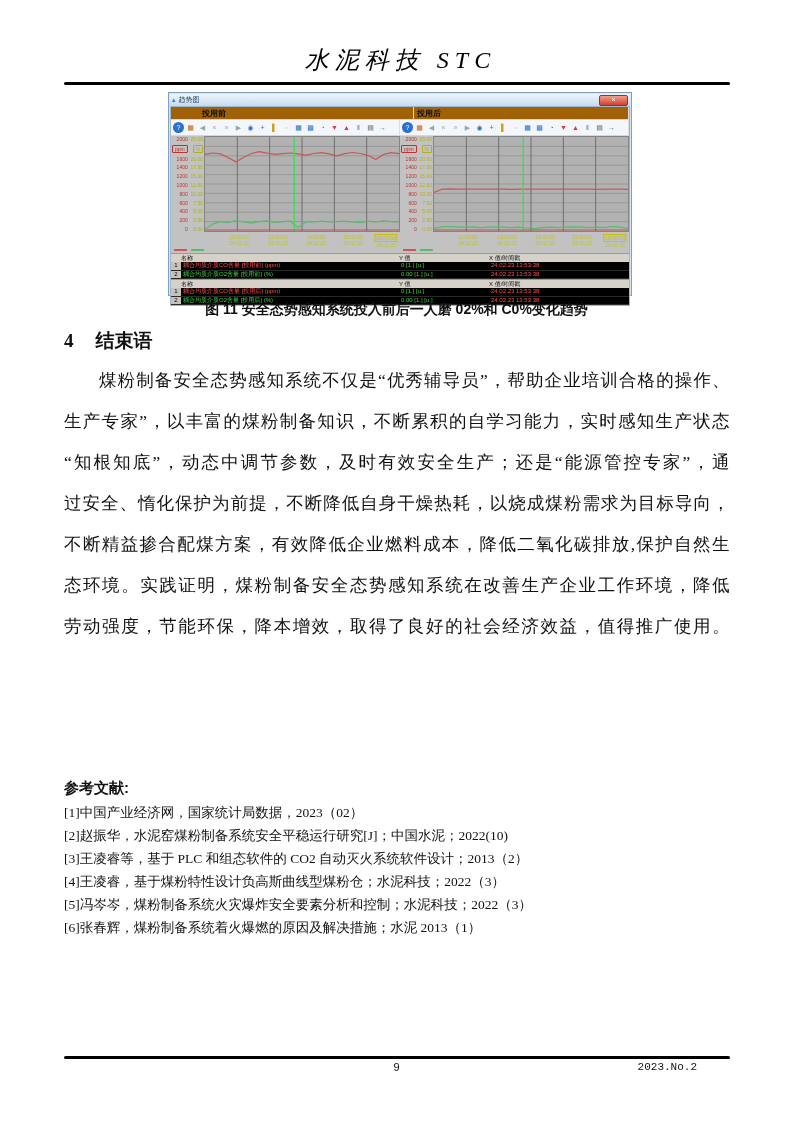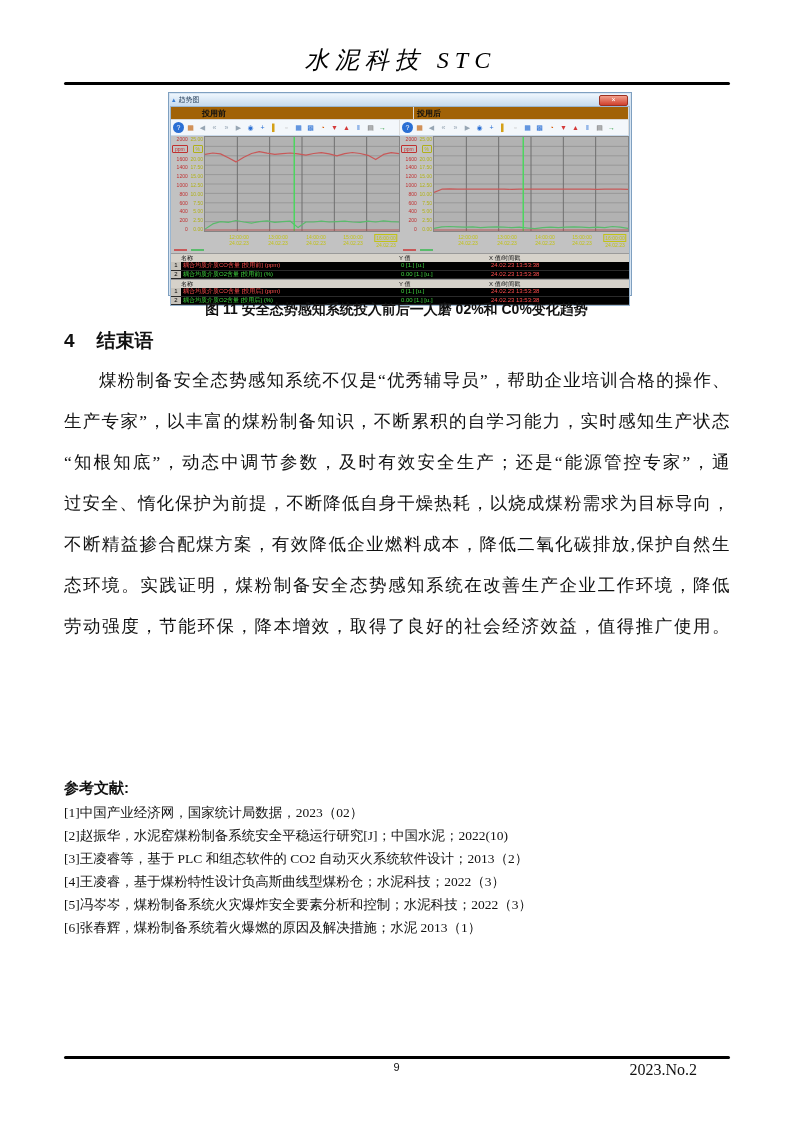--- a/index.html
+++ b/index.html
@@ -5,34 +5,34 @@
   html,body{margin:0;padding:0;background:#fff;}
   body{width:793px;height:1122px;position:relative;font-family:"Liberation Serif","DejaVu Serif",serif;color:#111;overflow:hidden;}
 
   
   .hdr-title{position:absolute;top:44px;left:8px;right:0;text-align:center;
     font-size:24px;font-style:italic;letter-spacing:6px;color:#000;}
   .hdr-rule{position:absolute;top:82px;left:64px;width:666px;height:3px;background:#000;border-radius:2px;}
   .fig-caption{position:absolute;top:301px;left:0;right:0;text-align:center;
     font-family:"Liberation Sans","DejaVu Sans",sans-serif;font-weight:bold;font-size:14px;}
   .sec-heading{position:absolute;top:328px;left:64px;
-    font-family:Liberation Sans, sans-serif;font-weight:bold;font-size:19px;}
+    font-family:Liberation Serif, serif;font-weight:bold;font-size:19px;}
   .sec-heading .num{margin-right:22px;}
   .body-par{position:absolute;top:360px;left:64px;width:666px;font-size:17.5px;}
   .body-par .bline{line-height:41px;text-align:justify;text-align-last:justify;letter-spacing:.5px;}
   .body-par .bline.first{text-indent:2em;}
   .refs-heading{position:absolute;top:779px;left:64px;
     font-family:"Liberation Sans","DejaVu Sans",sans-serif;font-weight:bold;font-size:15px;}
   .refs{position:absolute;top:801px;left:64px;width:666px;font-size:13.5px;}
   .refs .ref{line-height:23px;}
   .ftr-rule{position:absolute;top:1056px;left:64px;width:666px;height:2.5px;background:#000;border-radius:2px;}
   .ftr-page{position:absolute;top:1061px;left:0;right:0;text-align:center;
     font-family:"Liberation Sans","DejaVu Sans",sans-serif;font-size:11px;}
   .ftr-issue{position:absolute;top:1061px;right:96px;
-    font-family:Liberation Serif, serif;font-size:16px;}
+    font-family:Liberation Mono, monospace;font-size:11px;}
 
   
   .appwin{position:absolute;left:168px;top:92px;width:464px;height:204px;box-sizing:border-box;
     background:#d6e4f2;border:1px solid #7fa0c0;padding:1px;
     font-family:"Liberation Sans","DejaVu Sans",sans-serif;}
   .win-title{height:12px;position:relative;display:flex;align-items:center;
     background:linear-gradient(#eef6fd,#c6daee);}
   .win-title .wicon{font-size:7px;color:#3a7fd4;margin-left:2px;line-height:10px;}
   .win-title .wtext{font-size:7px;color:#223a55;margin-left:3px;}
   .win-close{position:absolute;right:2px;top:1px;width:27px;height:9px;border-radius:2px;

